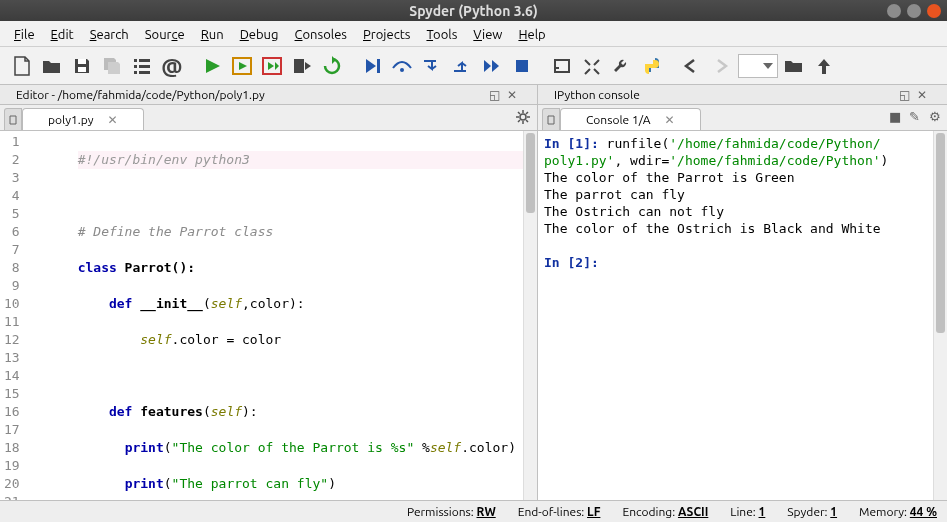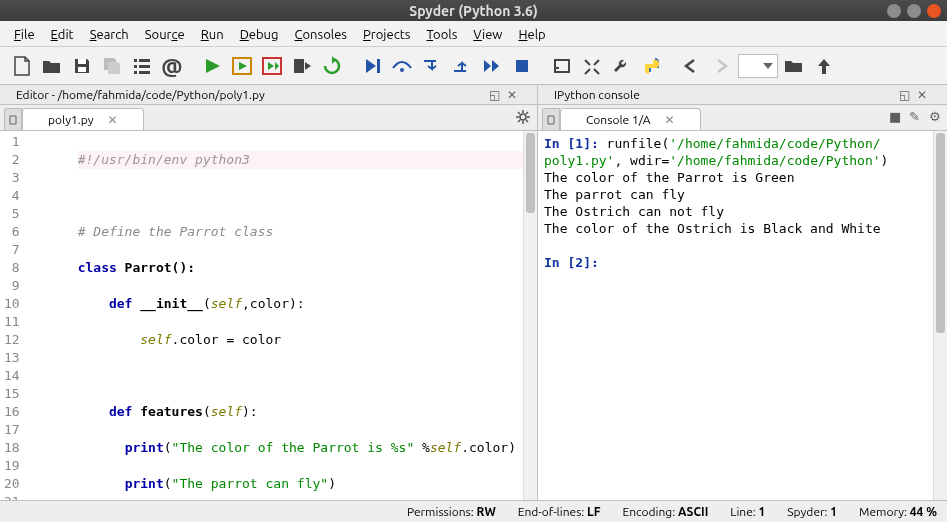--- a/index.html
+++ b/index.html
@@ -42,21 +42,21 @@
 .c-dunder { color: #000; font-weight: bold; }
 .vscroll { position: absolute; right: 0; top: 0; width: 14px; height: 100%; background: #f0f0f0; border-left: 1px solid #ddd; }
 .vthumb { position: absolute; left: 2px; right: 2px; background: #c0c0c0; border-radius: 3px; }
 .console-area { flex: 1; background: #fff; font-family: "DejaVu Sans Mono", monospace; font-size: 13px; line-height: 17px; padding: 4px 6px; overflow: hidden; position: relative; color: #000; }
 .con-prompt { color: #1030a0; font-weight: bold; }
 .con-call { color: #000; }
 .con-path { color: #008800; }
 .con-out { color: #000; }
 .statusbar { background: #eee; height: 22px; display: flex; align-items: center; padding: 0 10px; font-size: 12px; border-top: 1px solid #c0c0c0; gap: 22px; justify-content: flex-end; }
 .statusbar .grp { display: inline; }
-.statusbar b { font-weight: bold; }
+.statusbar b { font-weight: bold; text-decoration: underline; }
 .right-tab-icons { position:absolute; right:4px; top:4px; display:flex; gap:6px; }
 .right-tab-icons span { width:14px; height:14px; opacity:0.6; cursor:pointer; }
 .tb-dropdown { width:40px; height:24px; border:1px solid #bbb; background:#fff; display:flex; align-items:center; justify-content:flex-end; padding-right:4px; }
 </style>
 </head>
 <body>
 
 <div class="titlebar">
   <span>Spyder (Python 3.6)</span>
   <div class="win-controls">

